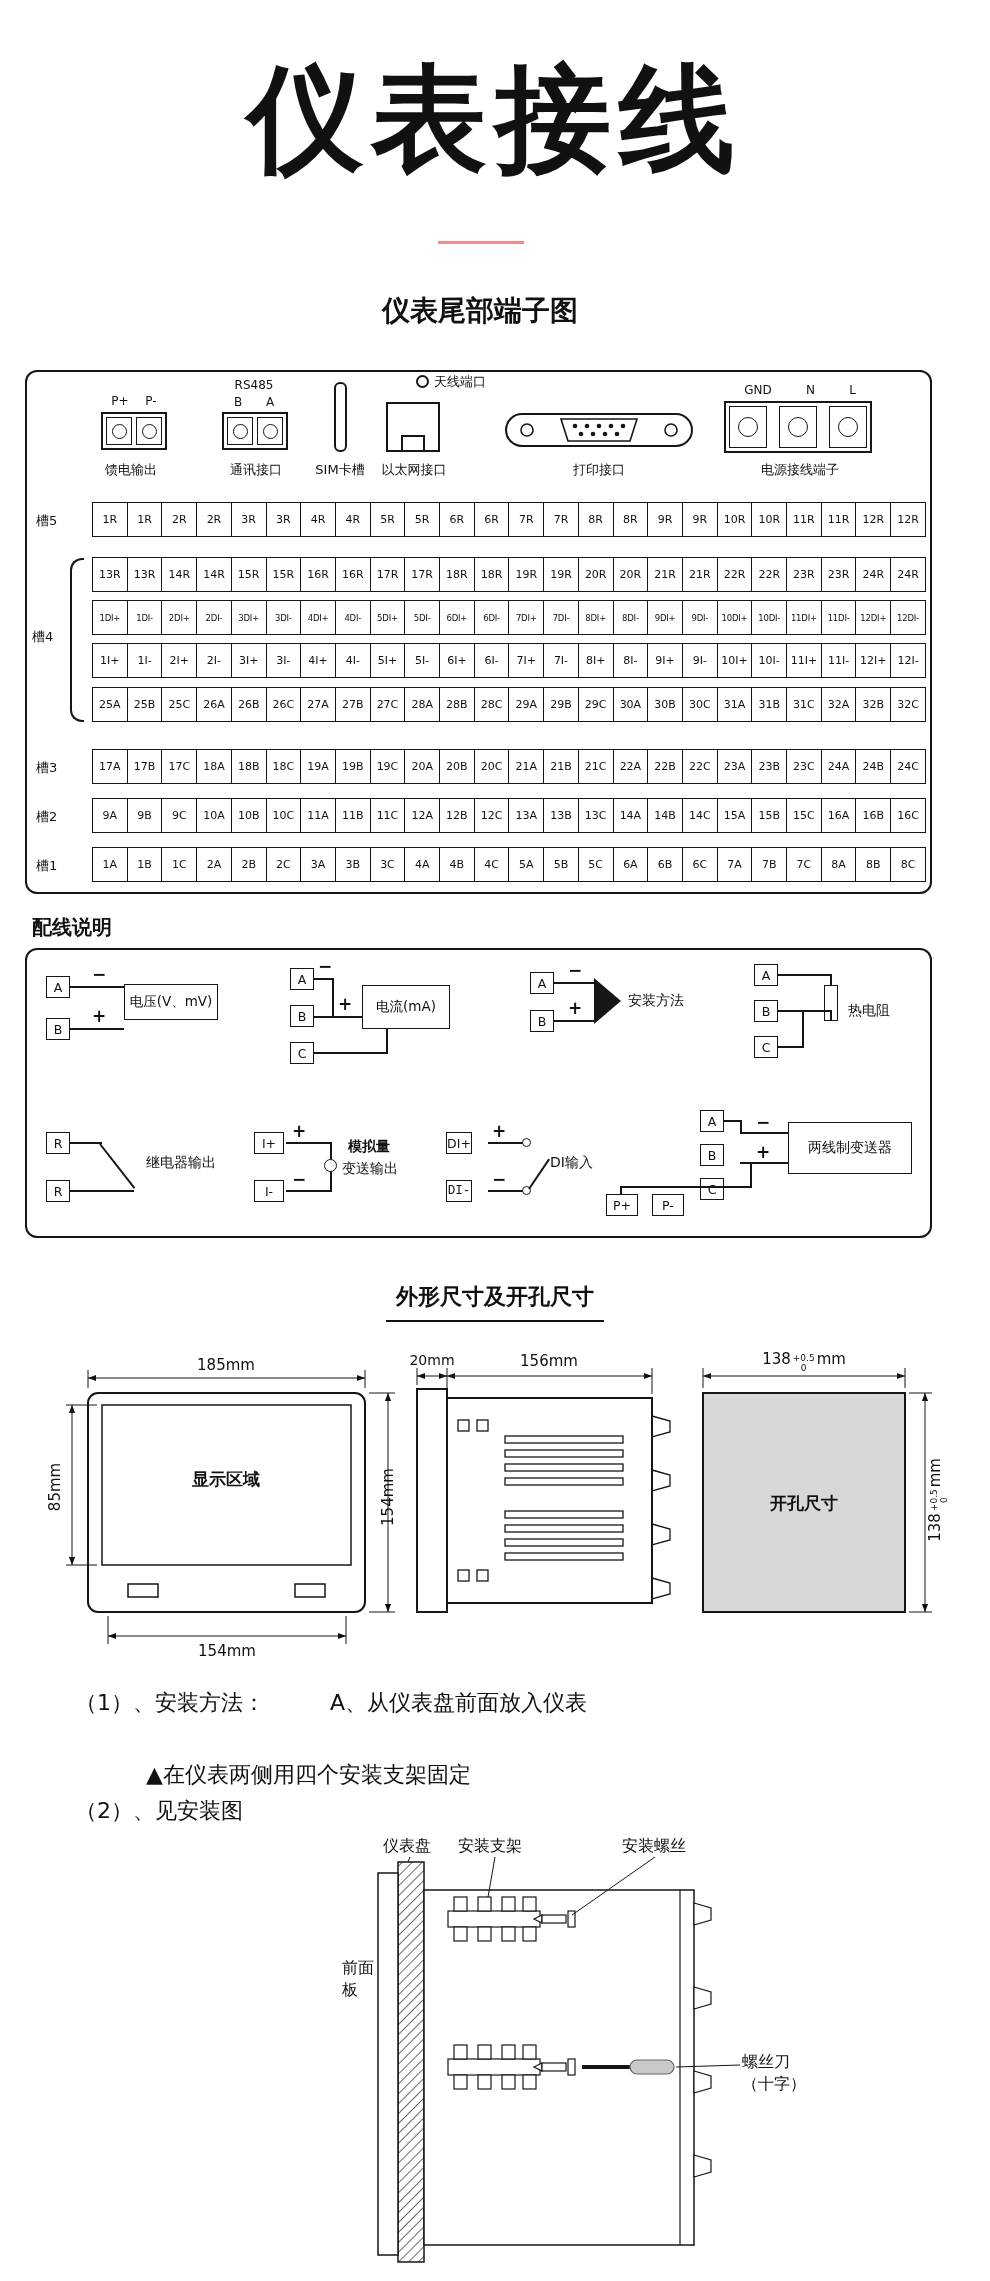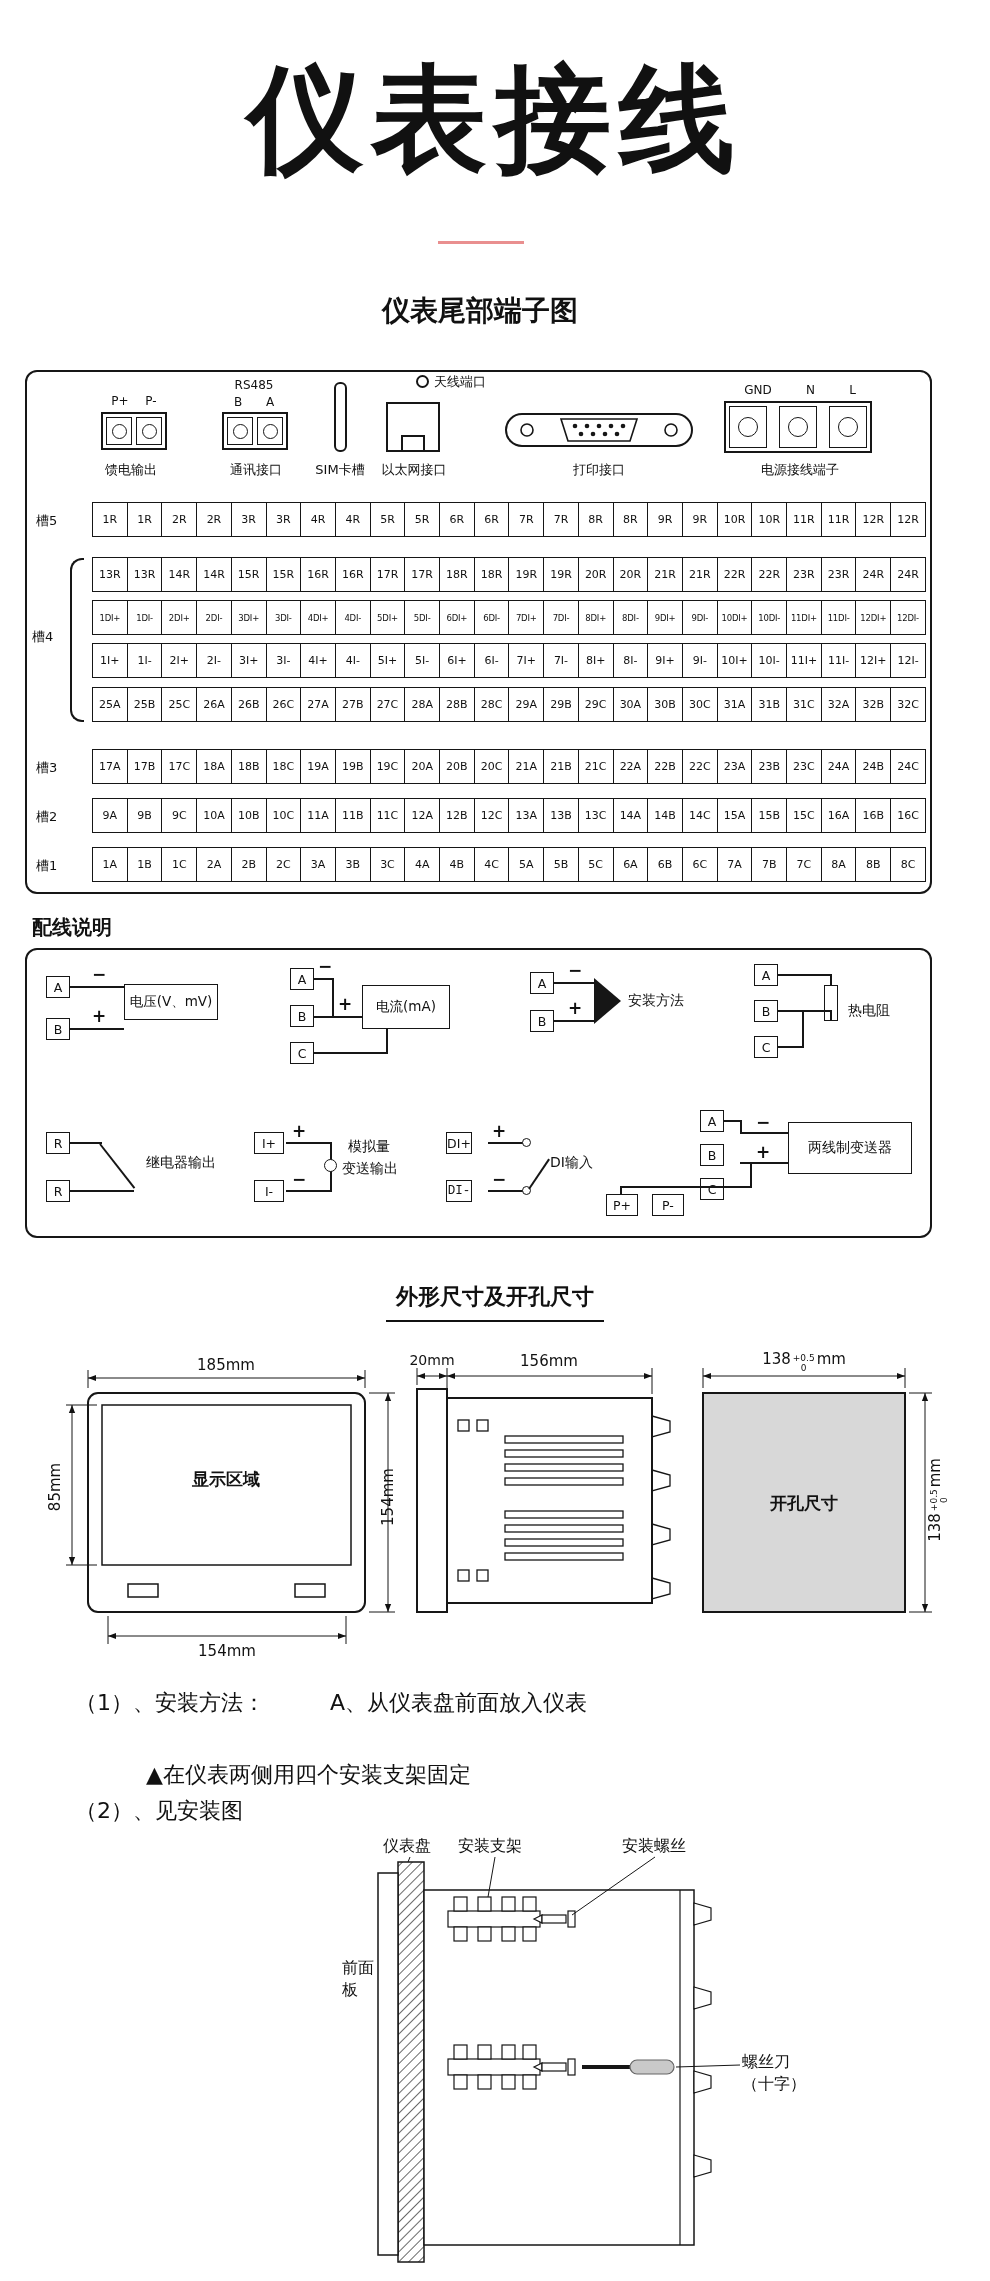--- a/index.html
+++ b/index.html
@@ -405,21 +405,21 @@
   <div class="wlabel" style="left:146px; top:1154px;">继电器输出</div>
 
   <div class="tbox w30" style="left:254px; top:1132px;">I+</div>
   <div class="tbox w30" style="left:254px; top:1180px;">I-</div>
   <div class="sign" style="left:292px; top:1123px;">+</div>
   <div class="sign" style="left:292px; top:1171px;">−</div>
   <div class="wire" style="left:286px; top:1142px; width:46px;"></div>
   <div class="wire" style="left:286px; top:1190px; width:46px;"></div>
   <div class="vwire" style="left:330px; top:1143px; height:48px;"></div>
   <div class="ocirc" style="left:324px; top:1159px; width:13px; height:13px;"></div>
-  <div class="wlabel" style="left:348px; top:1138px;">模拟量</div>
+  <div class="wlabel" style="left:348px; top:1138px;font-weight:bold;">模拟量</div>
   <div class="wlabel" style="left:342px; top:1160px;">变送输出</div>
 
   <div class="tbox w38" style="left:446px; top:1132px;">DI+</div>
   <div class="tbox w38" style="left:446px; top:1180px;font-family:Liberation Mono, monospace;">DI-</div>
   <div class="sign" style="left:492px; top:1123px;">+</div>
   <div class="sign" style="left:492px; top:1171px;">−</div>
   <div class="wire" style="left:488px; top:1142px; width:36px;"></div>
   <div class="wire" style="left:488px; top:1190px; width:36px;"></div>
   <div class="ocirc" style="left:522px; top:1138px; width:9px; height:9px;"></div>
   <div class="ocirc" style="left:522px; top:1186px; width:9px; height:9px;"></div>

